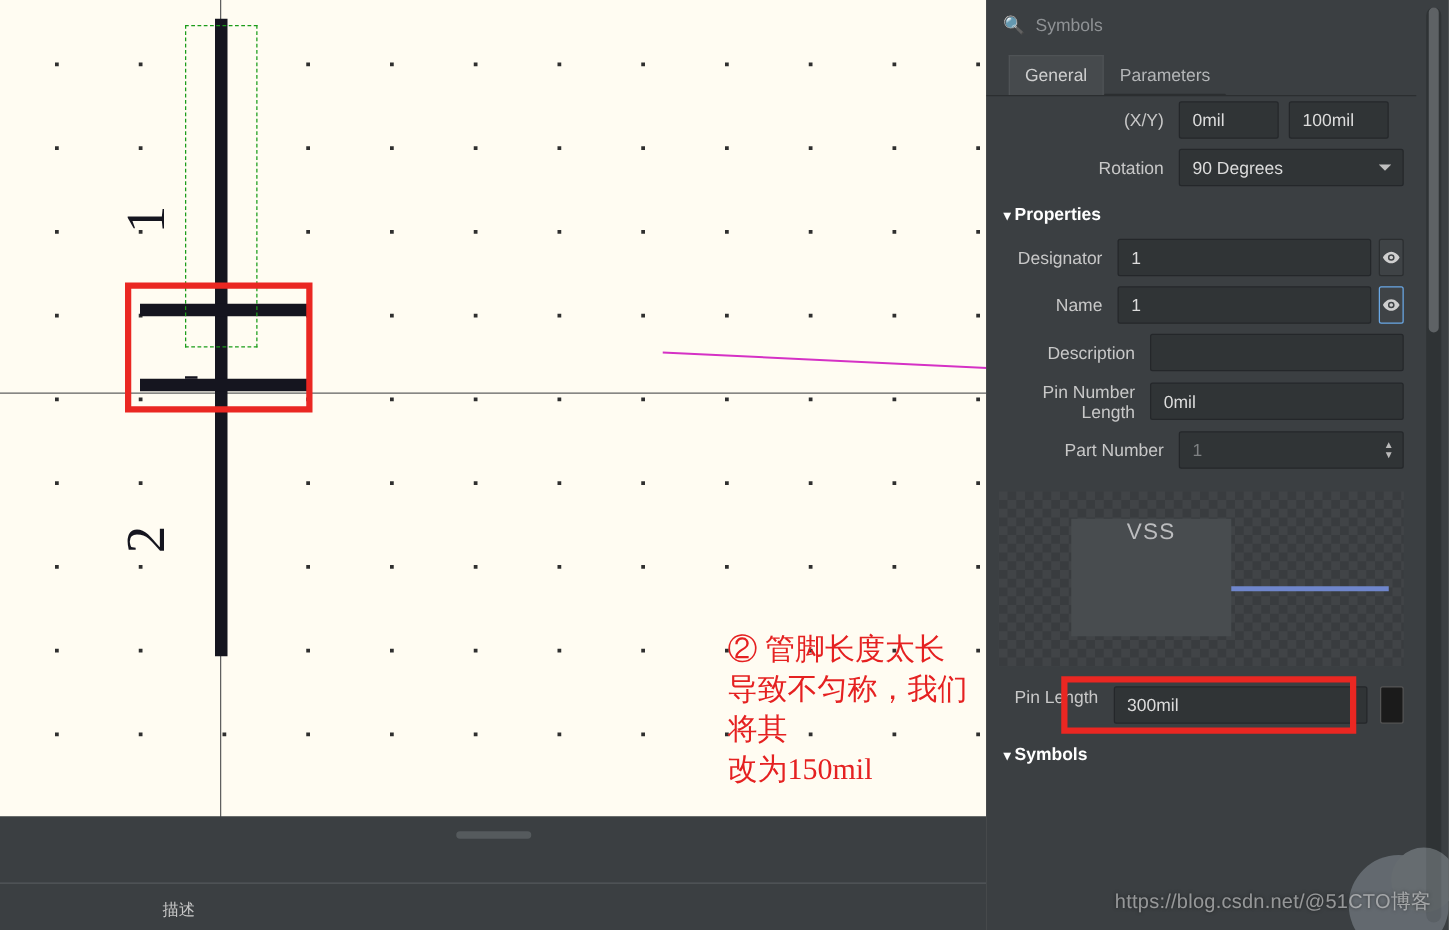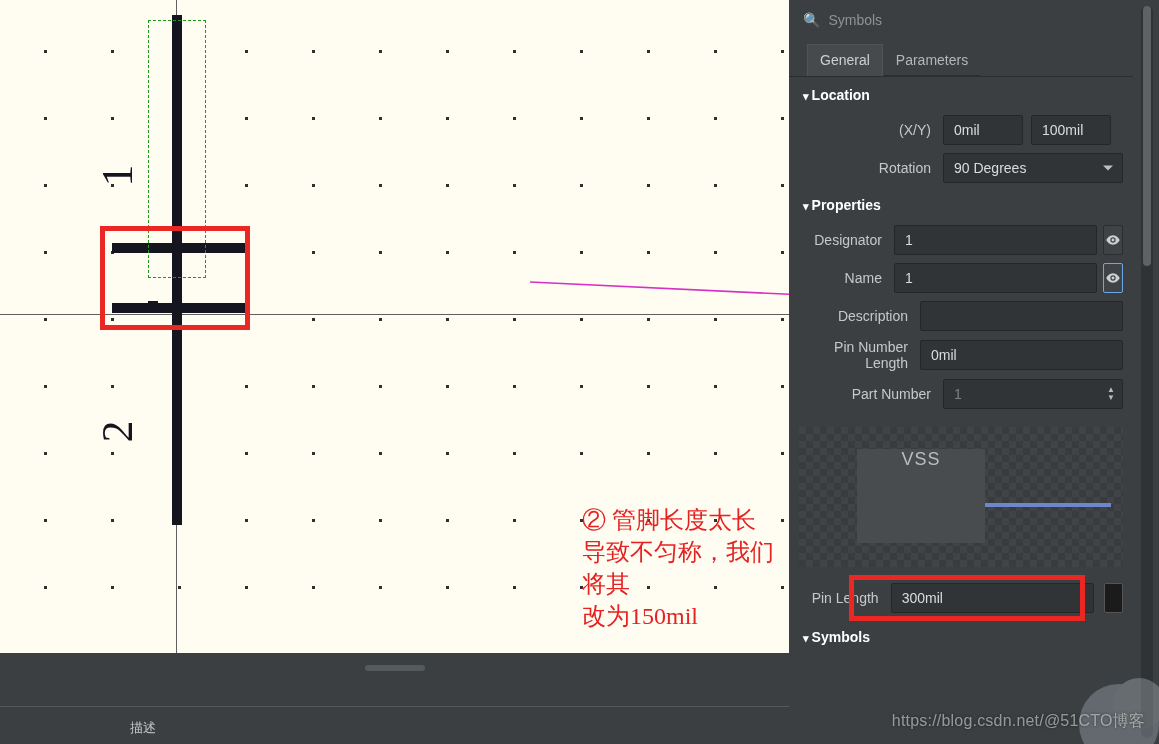--- a/index.html
+++ b/index.html
@@ -55,21 +55,21 @@
 .spin-btns { position:absolute; right:4px; top:2px; bottom:2px; width:16px; display:flex; flex-direction:column; justify-content:center; gap:2px; }
 .spin-btns span { font-size:8px; color:#bbb; line-height:6px; text-align:center; cursor:pointer; }
 .eye-btn { width:30px; height:30px; display:flex; align-items:center; justify-content:center; background:#3f4346; border:1px solid #2b2e30; margin-left:6px; border-radius:2px; cursor:pointer; }
 .eye-btn.sel { border:1px solid #6aa8e6; }
 .eye-svg { width:16px; height:16px; }
 
 .preview-area { margin:14px 10px 10px 10px; height:140px; background:repeating-conic-gradient(#393c3f 0 25%, #414447 0 50%) 0 0/14px 14px; position:relative; }
 .preview-box { position:absolute; left:58px; top:22px; width:128px; height:94px; background:#484c4f; display:flex; justify-content:center; color:#bcbdbf; font-size:18px; letter-spacing:1px; }
 .preview-line { position:absolute; left:186px; top:76px; right:12px; height:4px; background:#6f86cc; }
 
-.pinlen-row { display:flex; align-items:center; padding:6px 10px 6px 4px; }
+.pinlen-row { display:flex; align-items:flex-start; padding:6px 10px 6px 4px; }
 .pinlen-lbl { width:150px; text-align:right; padding-right:12px; color:#c8c8c8; font-size:14px; }
 .pinlen-inp { flex:1; }
 .redbox2 { position:absolute; border:5px solid #ea2722; pointer-events:none; }
 .color-tog { width:30px; height:30px; background:#1b1b1b; border:1px solid #555; margin-left:10px; border-radius:2px; cursor:pointer; }
 
 .watermark { position:absolute; right:14px; bottom:12px; font-size:16px; color:rgba(235,235,235,0.55); font-family:Arial,sans-serif; letter-spacing:0.2px; pointer-events:none; text-shadow:0 0 3px rgba(0,0,0,0.5); }
 .bub { position:absolute; right:0; bottom:0; width:120px; height:80px; pointer-events:none; opacity:0.25; }
 </style>
 </head>
 <body>
@@ -222,21 +222,20 @@
       <div class="search-row">
         <span class="search-icon">🔍</span>
         <span class="search-text">Symbols</span>
       </div>
 
       <div class="tabs">
         <div class="tab">General</div>
         <div class="tab inactive">Parameters</div>
       </div>
 
-      <div class="section-hdr">Location</div>
       <div class="row">
         <div class="lblr">(X/Y)</div>
         <input class="inp w80" value="0mil" style="">
         <div style="width:8px"></div>
         <input class="inp w80" value="100mil" style="">
       </div>
       <div class="row">
         <div class="lblr">Rotation</div>
         <div class="dd" style="flex:1;">
           <div class="inp" style="width:100%;">90 Degrees</div>

